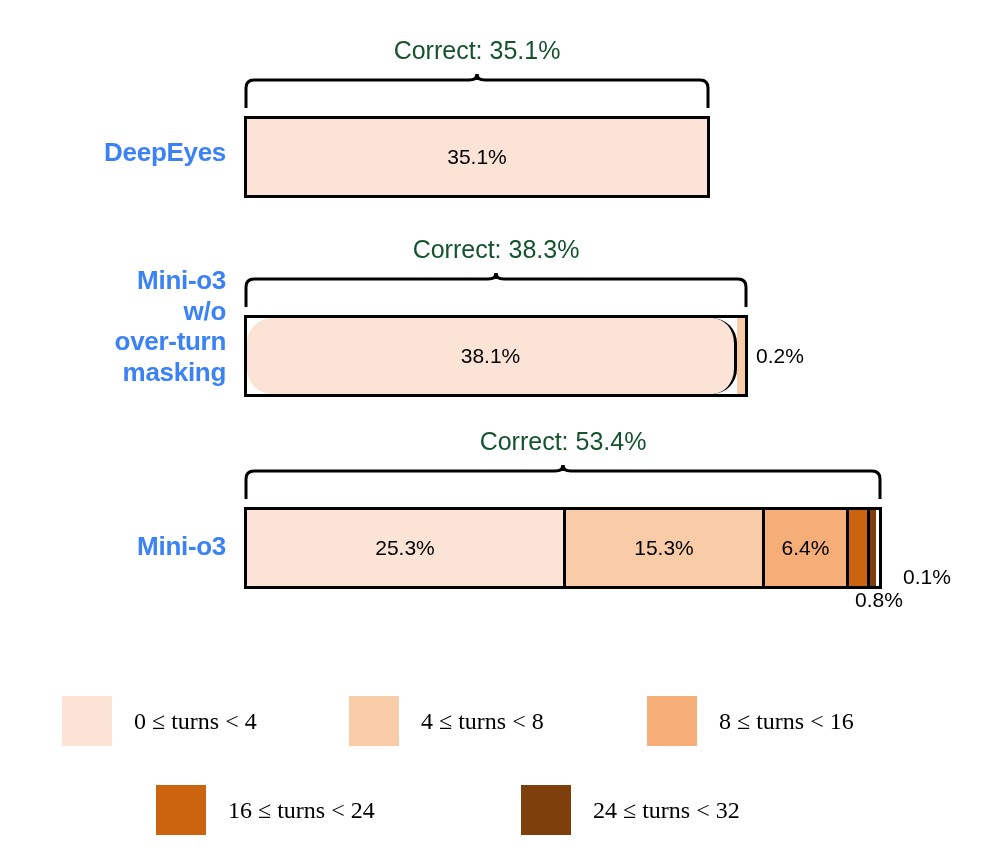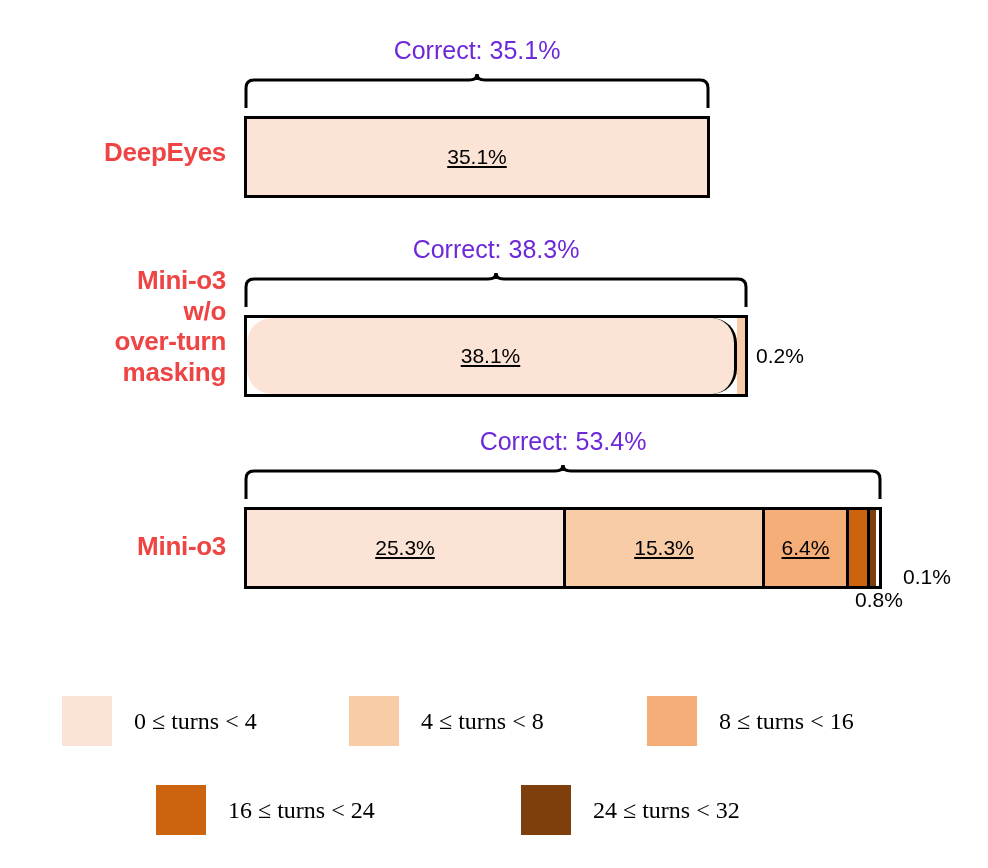--- a/index.html
+++ b/index.html
@@ -22,32 +22,31 @@
   }
 
   
   .cat-label {
     position: absolute;
     text-align: right;
     font-weight: bold;
     font-size: 26px;
     line-height: 1.18;
     letter-spacing: -0.3px;
-    color: #ef4444;
+    color: #3b82f6;
     white-space: pre-line;
   }
 
   
   .bar-row {
     position: absolute;
     display: flex;
     border: 3px solid #000;
     box-sizing: border-box;
     background: #fff;
-    text-decoration: underline;
   }
   .seg {
     position: relative;
     box-sizing: border-box;
     display: flex;
     align-items: center;
     justify-content: center;
     border-right: 3px solid #000;
     overflow: visible;
   }
@@ -70,21 +69,21 @@
 
   
   .bracket {
     position: absolute;
   }
   .bracket svg { display: block; }
 
   .correct-text {
     position: absolute;
     font-size: 25px;
-    color: #6d28d9;
+    color: #14532d;
     white-space: nowrap;
     text-align: center;
     font-family: "Liberation Sans", sans-serif;
   }
 
   
   .legend-item {
     position: absolute;
     display: flex;
     align-items: center;

